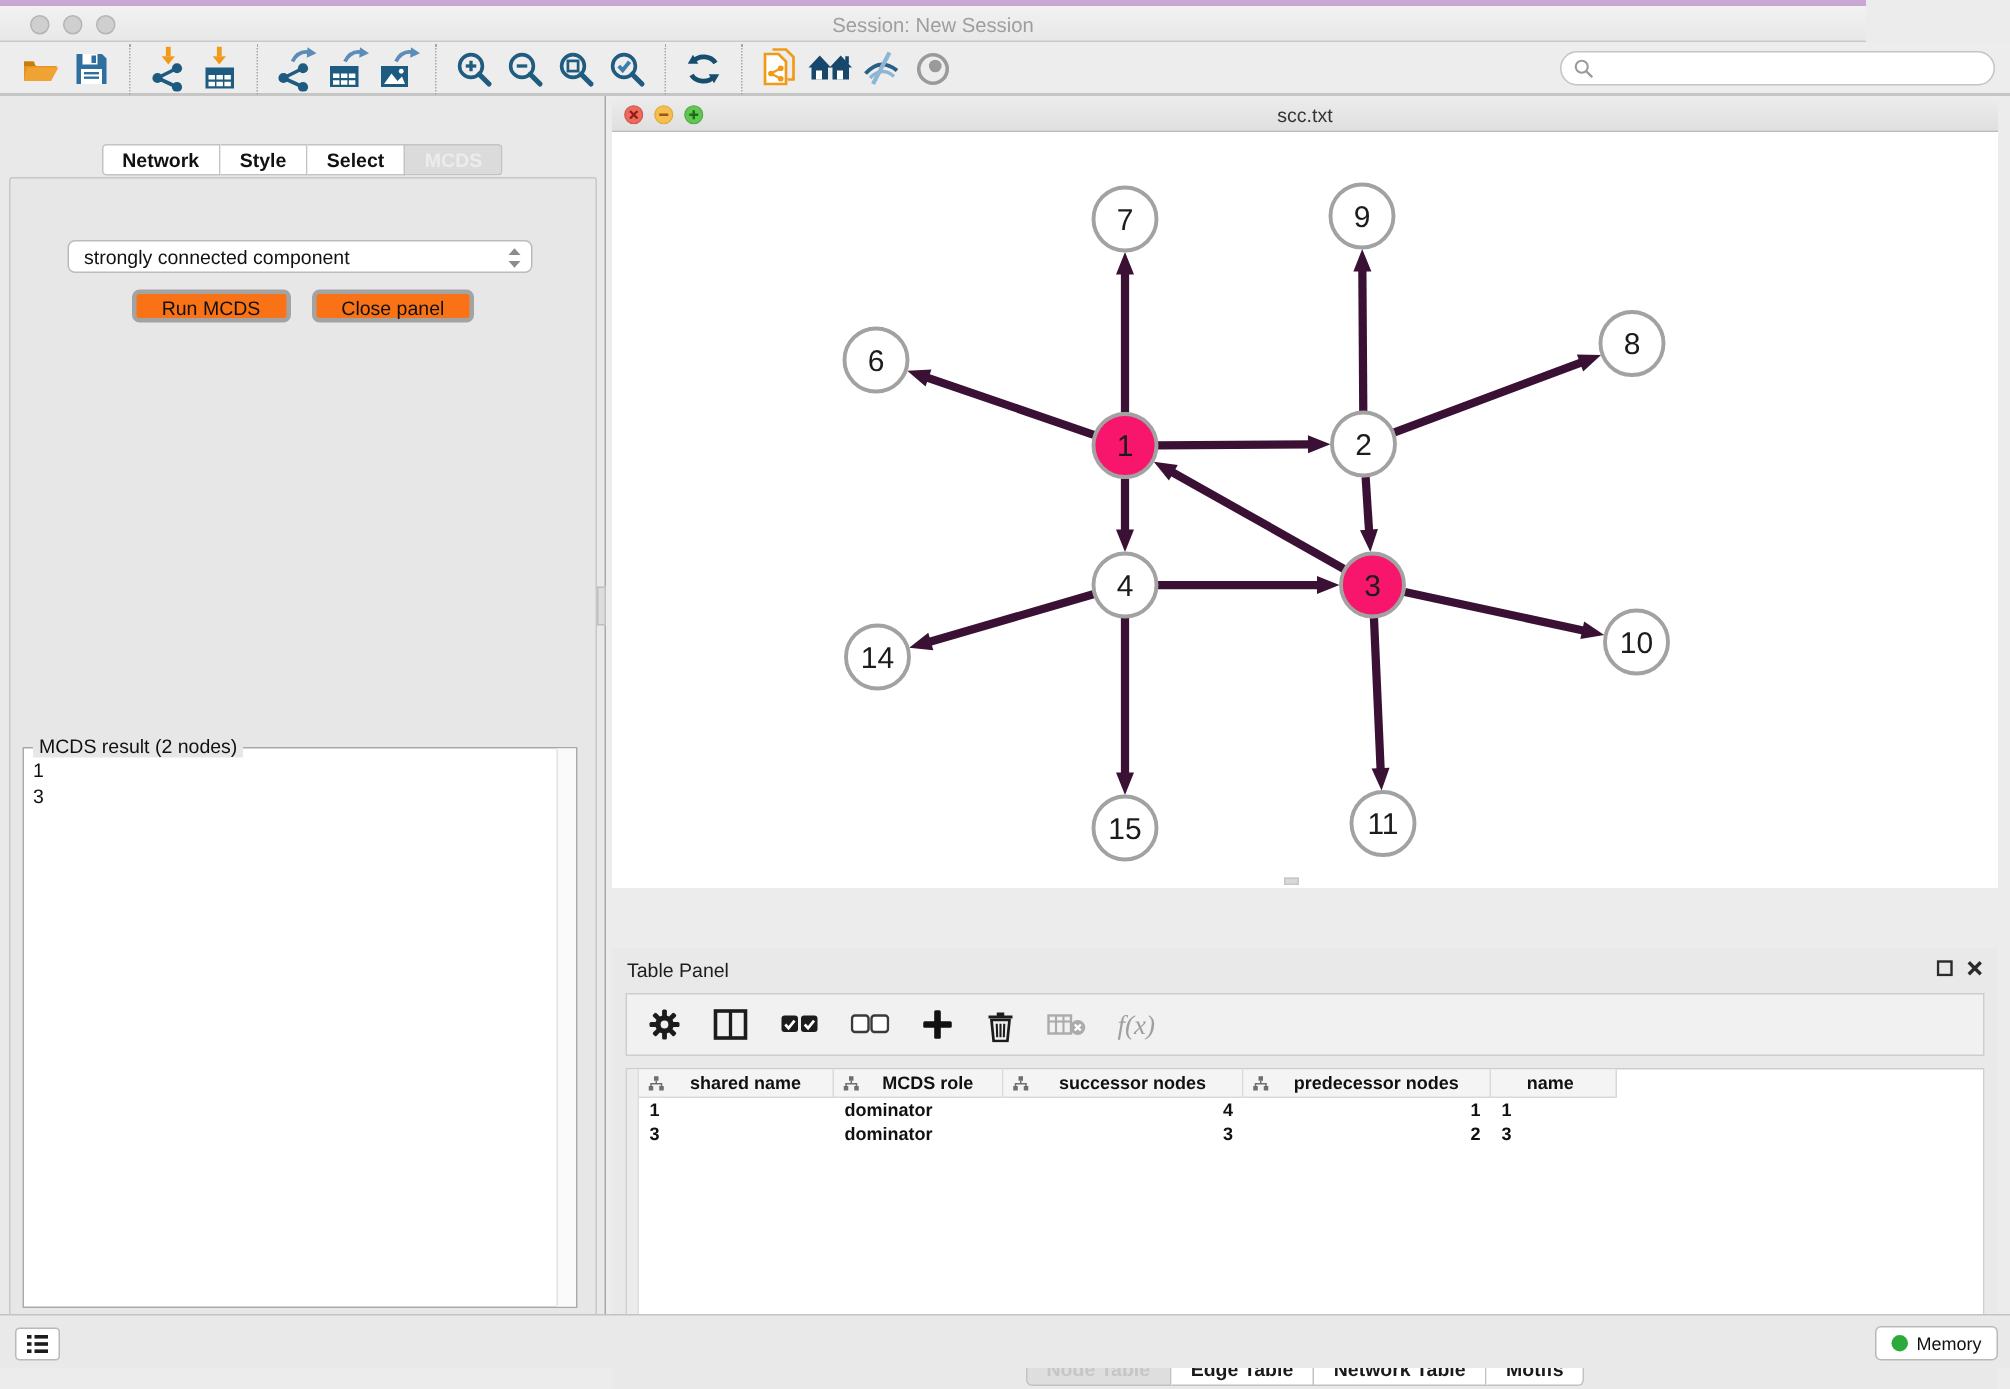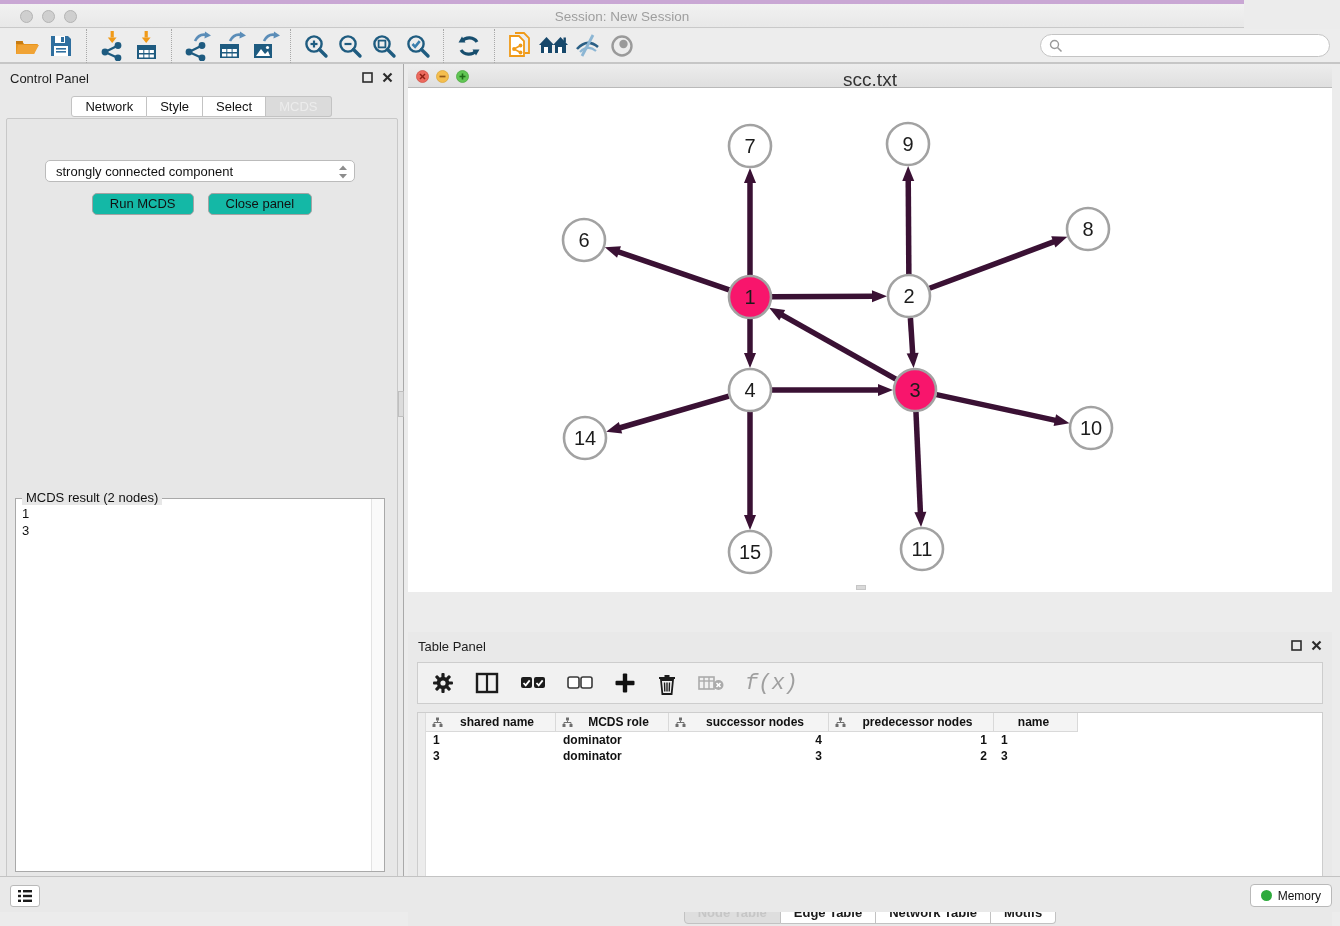--- a/index.html
+++ b/index.html
@@ -19,50 +19,50 @@
   .tsep { width:1px; height:34px; border-left:1px dotted #a8a8a8; margin:0 8px; }
   .search-wrap { position:absolute; right:10px; top:5px; width:290px; height:23px; background:#fff; border:1px solid #c4c4c4; border-radius:12px; display:flex; align-items:center; padding-left:8px; }
   .search-wrap input { border:none; outline:none; background:transparent; font-size:12px; width:250px; margin-left:5px; font-family:"Liberation Sans",sans-serif; }
 
   
   .control-panel { position:absolute; left:0; top:64px; width:404px; height:826px; background:#e9e9e9; border-right:1px solid #a9a9a9; }
   .cp-header { position:absolute; left:0; top:0; width:100%; height:28px; }
   .cp-title { position:absolute; left:10px; top:7px; font-size:13px; color:#1d1d1d; }
   .panel-icons { position:absolute; right:10px; top:8px; display:flex; gap:9px; align-items:center; }
   .cp-tabs { position:absolute; left:0; top:32px; width:100%; display:flex; justify-content:center; }
-  .cp-tab { height:21px; line-height:19px; padding:0 13px; background:#fff; border:1px solid #c3c3c3; border-left-width:0; font-size:13px; font-weight:normal; color:#111; cursor:pointer; }
+  .cp-tab { height:21px; line-height:19px; padding:0 13px; background:#fff; border:1px solid #c3c3c3; border-left-width:0; font-size:13px; font-weight:bold; color:#111; cursor:pointer; }
   .cp-tab:first-child { border-left-width:1px; border-radius:3px 0 0 3px; }
   .cp-tab:last-child { border-radius:0 3px 3px 0; }
   .cp-tab.selected { background:#dbdbdb; color:#ececec; }
   .cp-content { position:absolute; left:6px; top:54px; width:392px; height:760px; background:#e7e7e7; border:1px solid #c8c8c8; border-radius:2px; }
   .opt-label { margin-top:16px; text-align:center; font-size:13px; color:#111; }
   .mac-select { position:absolute; left:38px; top:41px; width:310px; height:22px; background:#fff; border:1px solid #bbb; border-radius:5px; font-size:13px; color:#111; display:flex; align-items:center; padding-left:10px; cursor:pointer; }
   .mac-select .stepper { position:absolute; right:4px; top:3px; }
   .btn-row { position:absolute; left:0; top:74px; width:100%; display:flex; justify-content:center; gap:14px; }
-  .mac-btn { height:22px; line-height:20px; background:#14b8a6; border:1px solid #a3a3a3; border-radius:5px; padding:0 17px; font-size:13px; color:#111; cursor:pointer; font-family:"Liberation Sans",sans-serif; }
+  .mac-btn { height:22px; line-height:20px; background:#f97316; border:3px solid #a3a3a3; border-radius:5px; padding:0 17px; font-size:13px; color:#111; cursor:pointer; font-family:"Liberation Sans",sans-serif; }
   .result-box { position:absolute; left:8px; top:379px; width:370px; height:374px; border:1px solid #a9a9a9; background:#fff; }
   .result-legend { position:absolute; left:6px; top:-9px; background:#e7e7e7; padding:0 4px; font-size:13px; color:#111; }
   .result-text { position:absolute; left:0; top:2px; right:14px; bottom:0; font-size:13px; color:#111; padding:4px 6px; line-height:17px; white-space:pre-line; }
   .result-scroll { position:absolute; right:0; top:0; width:13px; height:100%; background:#fafafa; border-left:1px solid #e3e3e3; }
   .divider-handle { position:absolute; left:398px; top:391px; width:6px; height:26px; background:#dcdcdc; border:1px solid #bfbfbf; }
 
   
   .net-window { position:absolute; left:408px; top:64px; width:924px; height:528px; background:#fff; }
   .net-titlebar { position:absolute; left:0; top:0; width:100%; height:24px; background:linear-gradient(#ededed,#dfdfdf); border-bottom:1px solid #b9b9b9; }
   .traffic-color { position:absolute; left:8px; top:6px; display:flex; gap:7px; }
-  .net-title { position:absolute; left:0; right:0; top:5px; text-align:center; font-size:19px; color:#333; }
+  .net-title { position:absolute; left:0; right:0; top:5px; text-align:center; font-size:13px; color:#333; }
   .net-canvas { position:absolute; left:0; top:24px; width:924px; height:504px; background:#fff; }
   .hscroll-thumb { position:absolute; left:448px; bottom:2px; width:10px; height:5px; background:#d9d9d9; border:1px solid #c6c6c6; }
 
   
   .table-panel { position:absolute; left:408px; top:594px; width:924px; height:294px; background:#e9e9e9;margin-top:38px; }
   .tp-title { position:absolute; left:10px; top:7px; font-size:13px; color:#1d1d1d; }
   .tp-toolbar { position:absolute; left:9px; top:30px; width:906px; height:42px; background:#f1f1f1; border:1px solid #cdcdcd; display:flex; align-items:center; gap:21px; padding-left:14px; }
   .tp-toolbar .ticon { cursor:pointer; }
-  .fx-label { font-size:22px; font-style:italic; color:#9f9f9f; font-family:Liberation Mono, monospace; cursor:default; }
+  .fx-label { font-size:18px; font-style:italic; color:#9f9f9f; font-family:Liberation Serif, serif; cursor:default; }
   .ntable { position:absolute; left:9px; top:80px; width:906px; height:176px; background:#fff; border:1px solid #cdcdcd; display:flex; flex-direction:column; }
   .ntable-inner { display:flex; flex:0 0 auto; }
   .gutter { width:8px; background:#ececec; border-right:1px solid #ddd; }
   .th-row { display:flex; height:19px; }
   .th-cell { background:#f4f4f4; border-right:1px solid #d9d9d9; border-bottom:1px solid #d9d9d9; display:flex; align-items:center; font-size:12px; color:#111; }
   .th-cell .org { margin-left:6px; }
   .th-cell .lbl { flex:1; text-align:center; padding-right:4px; }
   .td-row { display:flex; height:16px; font-size:12px; color:#111; }
   .td { display:flex; align-items:center; }
   .td.l { justify-content:flex-start; padding-left:7px; }
@@ -248,32 +248,20 @@
     <div class="search-wrap">
       <svg width="14" height="14" viewBox="0 0 14 14">
         <circle cx="5.5" cy="5.5" r="4" fill="none" stroke="#9a9a9a" stroke-width="1.4"></circle>
         <line x1="8.5" y1="8.5" x2="12.5" y2="12.5" stroke="#9a9a9a" stroke-width="1.6"></line>
       </svg>
       <input type="text" placeholder="" style="">
     </div>
   </div>
 
   <div class="control-panel">
-    <div class="cp-header">
-      <span class="cp-title">Control Panel</span>
-      <span class="panel-icons">
-        <svg width="11" height="11" viewBox="0 0 11 11">
-            <rect x="1" y="1" width="9" height="9" fill="none" stroke="#2b2b2b" stroke-width="1.6"></rect>
-          </svg>
-        <svg width="11" height="11" viewBox="0 0 11 11">
-            <line x1="1.5" y1="1.5" x2="9.5" y2="9.5" stroke="#2b2b2b" stroke-width="2.2"></line>
-            <line x1="9.5" y1="1.5" x2="1.5" y2="9.5" stroke="#2b2b2b" stroke-width="2.2"></line>
-          </svg>
-      </span>
-    </div>
     <div class="cp-tabs">
       <div class="cp-tab">Network</div>
       <div class="cp-tab">Style</div>
       <div class="cp-tab">Select</div>
       <div class="cp-tab selected">MCDS</div>
     </div>
     <div class="cp-content">
       <div class="mac-select">
         <span>strongly connected component</span>
         <span class="stepper">

